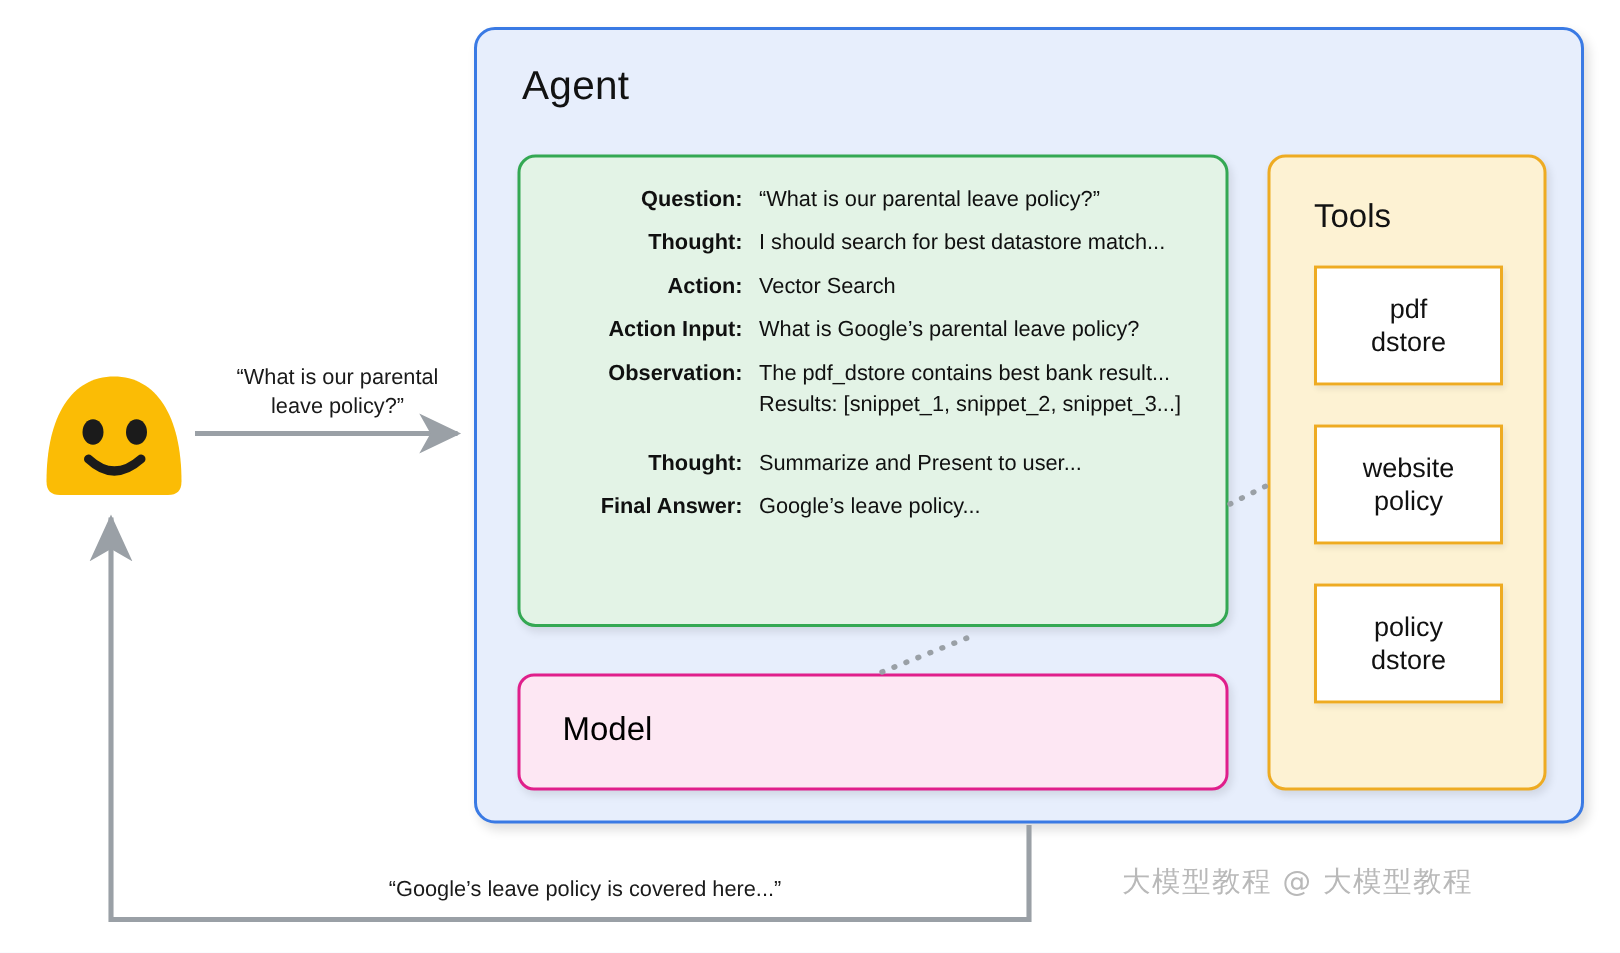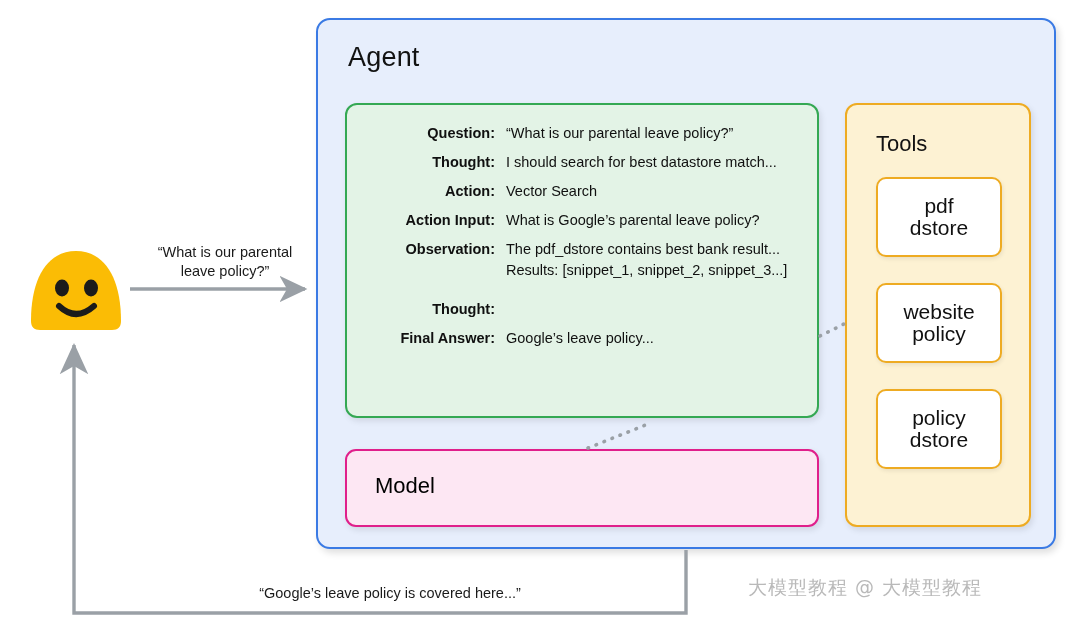--- a/index.html
+++ b/index.html
@@ -71,24 +71,24 @@
     box-shadow: 2px 3px 6px rgba(0,0,0,0.10);
   }
   .tools-title {
     position: absolute; left: 29px; top: 26px;
     font-size: 22px; color: #121212;
   }
   .tool-card {
     position: absolute; left: 29px; width: 126px; height: 80px;
     background: #ffffff;
     border: 2.5px solid #eeab22;
-    border-radius: 10px;
+    border-radius: 0;
     display: flex; align-items: center; justify-content: center;
     text-align: center;
-    font-size: 21px; color: #111; line-height: 22px;
+    font-size: 18px; color: #111; line-height: 22px;
     box-shadow: 1px 2px 4px rgba(0,0,0,0.08);
     white-space: pre-line;
   }
   .tool-0 { top: 72px; }
   .tool-1 { top: 178px; }
   .tool-2 { top: 284px; }
 
   
   .avatar {
     position: absolute; left: 30px; top: 249px; width: 92px; height: 82px;
@@ -142,20 +142,21 @@
           <div class="trace-label">Action Input:</div>
           <div class="trace-value">What is Google’s parental leave policy?</div>
         </div>
         <div class="trace-row">
           <div class="trace-label">Observation:</div>
           <div class="trace-value">The pdf_dstore contains best bank result...
 Results: [snippet_1, snippet_2, snippet_3...]</div>
         </div>
         <div class="trace-row gap">
           <div class="trace-label">Thought:</div>
+          <div class="trace-value">Summarize and Present to user...</div>
         </div>
         <div class="trace-row">
           <div class="trace-label">Final Answer:</div>
           <div class="trace-value">Google’s leave policy...</div>
         </div>
       </div>
   </div>
 
   <div class="model-box">
     <div class="model-title">Model</div>

